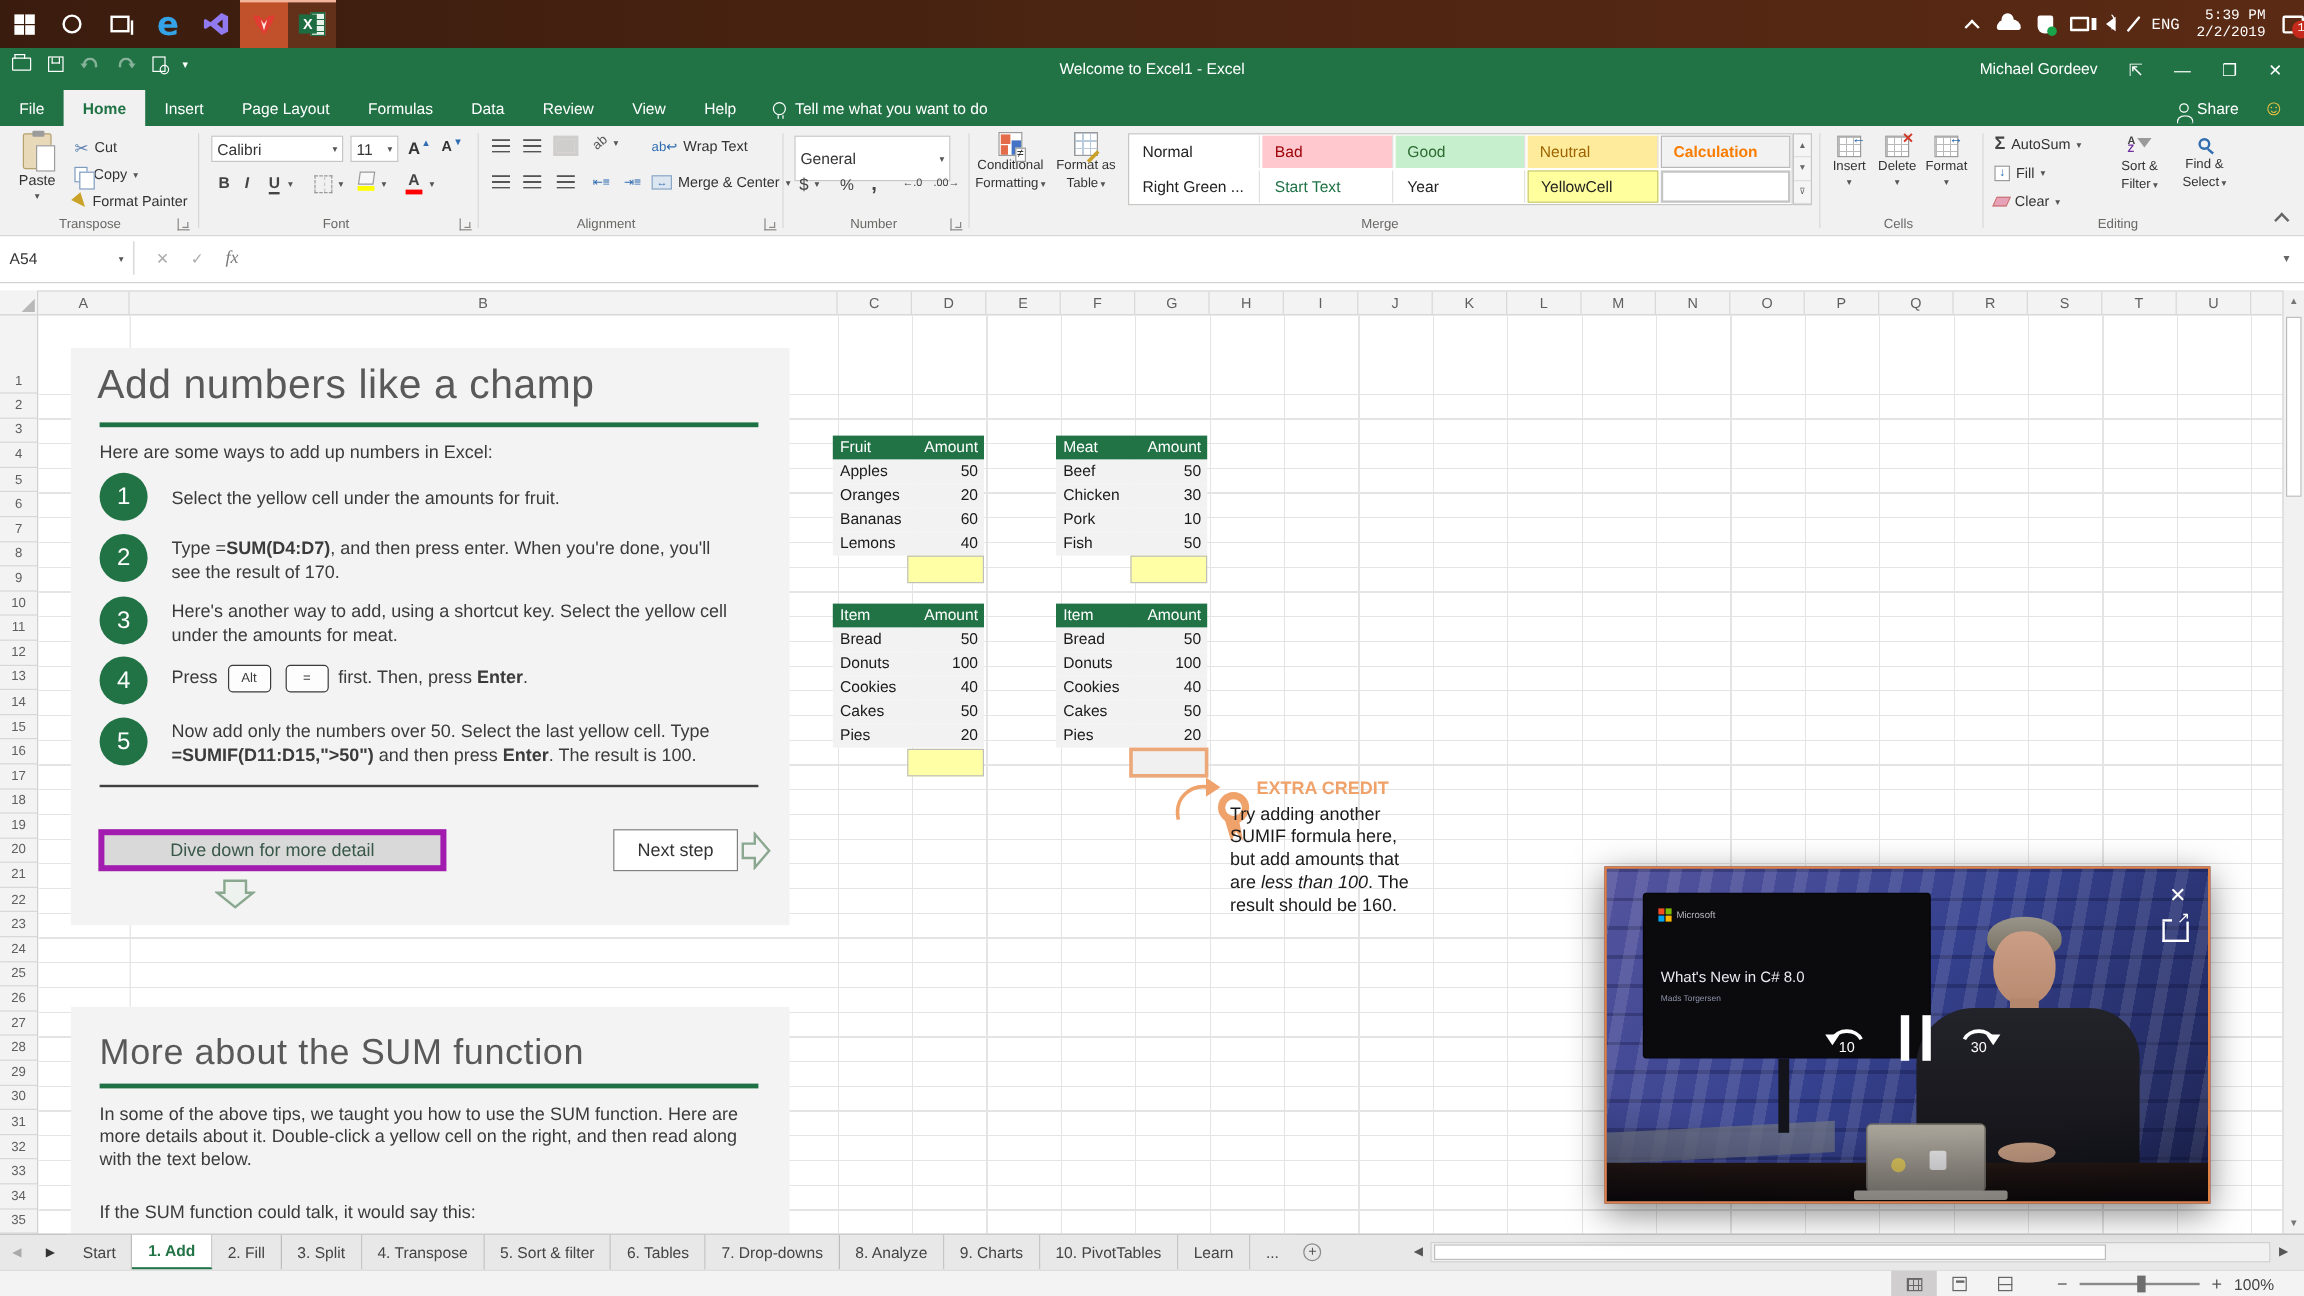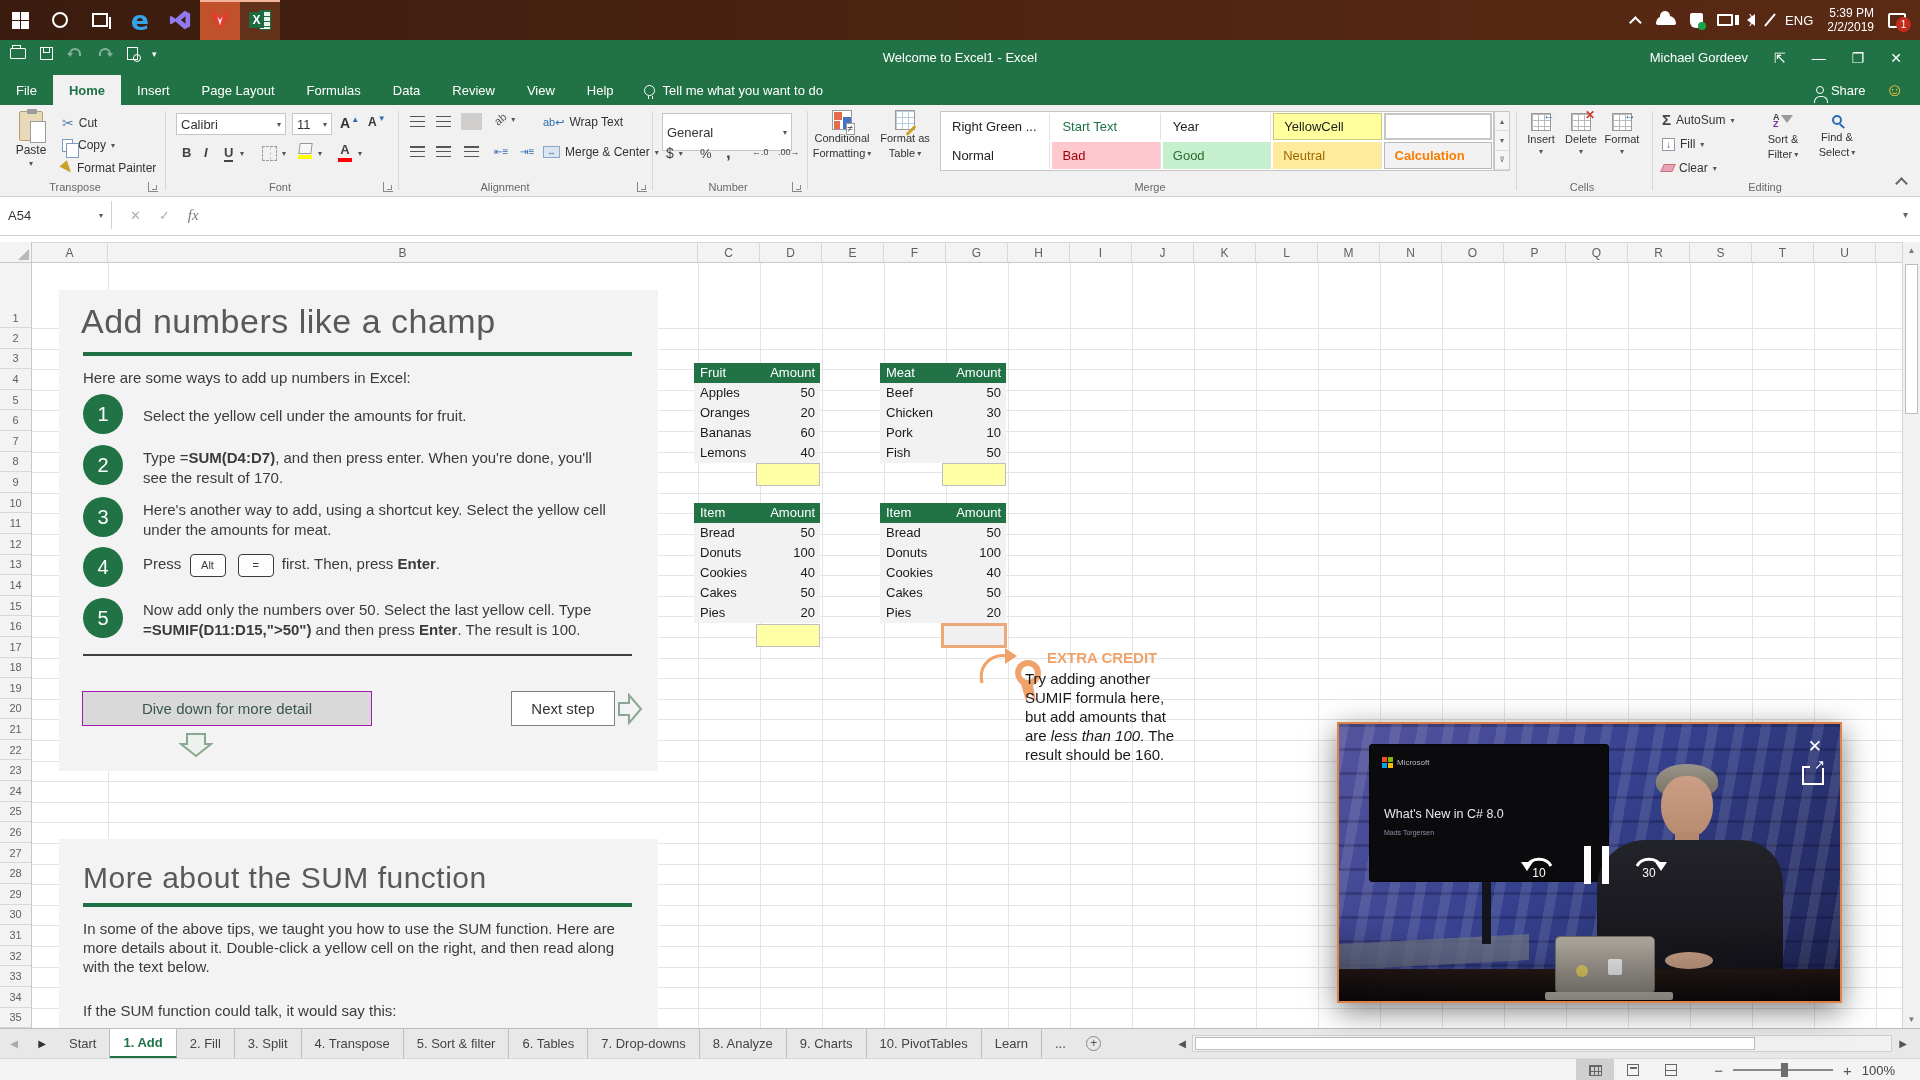--- a/index.html
+++ b/index.html
@@ -19,21 +19,21 @@
   .app-tile { width:40px; height:40px; display:flex; align-items:center; justify-content:center; position:relative;}
   .tile-open { background:#c1512b; }
   .tile-open::before { content:""; position:absolute; left:0; top:0; right:0; height:2px; background:#f3b49c; }
   .tile-open2 { background:#63301a; }
   .tile-open2::before { content:""; position:absolute; left:0; top:0; right:0; height:2px; background:#f3b49c; }
   .xl-ico { width:22px; height:20px; position:relative; }
   .xl-ico .sheet { position:absolute; right:0; top:0; width:12px; height:20px; background:#e8f1ea; border:1px solid #1d6b40;
     background-image:repeating-linear-gradient(to bottom,#1d6b40 0 1px,transparent 1px 5px); }
   .xl-ico .x { position:absolute; left:0; top:2px; width:15px; height:16px; background:#1d6b40; color:#fff; font-weight:bold;
     font-size:12px; display:flex; align-items:center; justify-content:center; }
-  #tray { margin-left:auto; display:flex; align-items:center; gap:14px; padding-right:14px; color:#fff; }
+  #tray { margin-left:auto; display:flex; align-items:center; gap:14px; color:#fff;font-family:Liberation Mono, monospace; }
   .tray-ico { font-size:13px; color:#fff; display:flex; align-items:center; justify-content:center; }
   .chev-up { width:9px; height:9px; border-left:2px solid #fff; border-top:2px solid #fff; transform:rotate(45deg) translateY(3px); }
   .cloud { width:20px; height:9px; background:#fff; border-radius:8px 8px 2px 2px; position:relative;}
   .cloud::before { content:""; position:absolute; left:4px; top:-5px; width:10px; height:10px; border-radius:50%; background:#fff;}
   .shield { width:13px; height:15px; background:#fff; border-radius:2px 2px 6px 6px; position:relative;}
   .shield::after { content:""; position:absolute; right:-3px; bottom:-2px; width:8px; height:8px; background:#19a34a; border-radius:50%; }
   .monitor { width:16px; height:12px; border:2px solid #fff; border-radius:1px; }
   .speaker { width:0; height:0; border-top:6px solid transparent; border-bottom:6px solid transparent; border-right:8px solid #fff; position:relative;}
   .speaker::before { content:""; position:absolute; left:-12px; top:-5px; width:4px; height:10px; background:#fff; }
   .speaker::after { content:")"; position:absolute; left:2px; top:-9px; color:#fff; font-size:13px;}
@@ -160,21 +160,21 @@
 
   .card { position:absolute; background:#f3f3f3; }
   .card-title { position:absolute; color:#595959; letter-spacing:.5px; }
   .grule { position:absolute; height:4px; background:#1e7145; }
   .bodytext { position:absolute; font-size:15px; color:#3b3b3b; line-height:19px; }
   .stepnum { position:absolute; width:40px; height:40px; border-radius:50%; background:#217346; color:#fff; font-size:20px; display:flex; align-items:center; justify-content:center; }
   .steptext { position:absolute; left:84px; width:468px; font-size:15px; color:#3b3b3b; line-height:20px; }
   .key { display:inline-block; min-width:36px; height:23px; border:1px solid #3b3b3b; border-radius:4px; background:#fdfdfd; font-size:11px; text-align:center; line-height:21px; margin:0 4px; vertical-align:middle; }
   .hdivider { position:absolute; height:2px; background:#3f3f3f; }
   .sbtn { position:absolute; display:flex; align-items:center; justify-content:center; font-size:15px; }
-  .btn-dive { background:#d9d9d9; border:1px solid #a21caf; color:#39584a; }
+  .btn-dive { background:#d9d9d9; border:5px solid #a21caf; color:#39584a; }
   .btn-next { background:#fff; border:1px solid #808080; color:#333; }
 
   .xltable { position:absolute; width:126px; font-size:13px; }
   .xltable .hd { display:flex; background:#217346; color:#fff; height:20px; line-height:20px; }
   .xltable .hd span:first-child { width:63px; padding-left:6px; }
   .xltable .hd span:last-child { width:63px; text-align:right; padding-right:5px; }
   .xltable .tr { display:flex; background:#f2f2f2; height:20px; line-height:20px; color:#1a1a1a;}
   .xltable .tr span:first-child { width:63px; padding-left:6px; }
   .xltable .tr span:last-child { width:63px; text-align:right; padding-right:5px; }
   .ycell { position:absolute; width:64px; height:23px; background:#ffffa6; border:1px solid #bfbfbf; }
@@ -526,32 +526,32 @@
   <div class="bigbtn" style="left:876px; top:5px; width:58px; font-size:11px; line-height:13px;">
     <span class="ico-fat"></span>
     <span>Format as</span>
     <span style="display:flex; gap:2px; align-items:center;">
         <span>Table</span>
         <span class="drop">▾</span>
       </span>
   </div>
   <div class="gallery" style="left:940px; top:6px; width:554px; height:60px;">
     <div class="grow">
+      <span class="chip">Normal</span>
+      <span class="chip ch-bad">Bad</span>
+      <span class="chip ch-good">Good</span>
+      <span class="chip ch-neutral">Neutral</span>
+      <span class="chip ch-calc">Calculation</span>
+    </div>
+    <div class="grow">
       <span class="chip">Right Green ...</span>
       <span class="chip ch-start">Start Text</span>
       <span class="chip">Year</span>
       <span class="chip ch-yellow">YellowCell</span>
       <span class="chip ch-blank"></span>
-    </div>
-    <div class="grow">
-      <span class="chip">Normal</span>
-      <span class="chip ch-bad">Bad</span>
-      <span class="chip ch-good">Good</span>
-      <span class="chip ch-neutral">Neutral</span>
-      <span class="chip ch-calc">Calculation</span>
     </div>
   </div>
   <div class="gal-scroll" style="left:1494px; top:6px; height:60px;">
     <span>▲</span>
     <span>▼</span>
     <span>⊽</span>
   </div>
   <div class="glabel" style="left:1110px; width:80px;">Merge</div>
   <div class="gsep" style="left:1516px;"></div>
 

